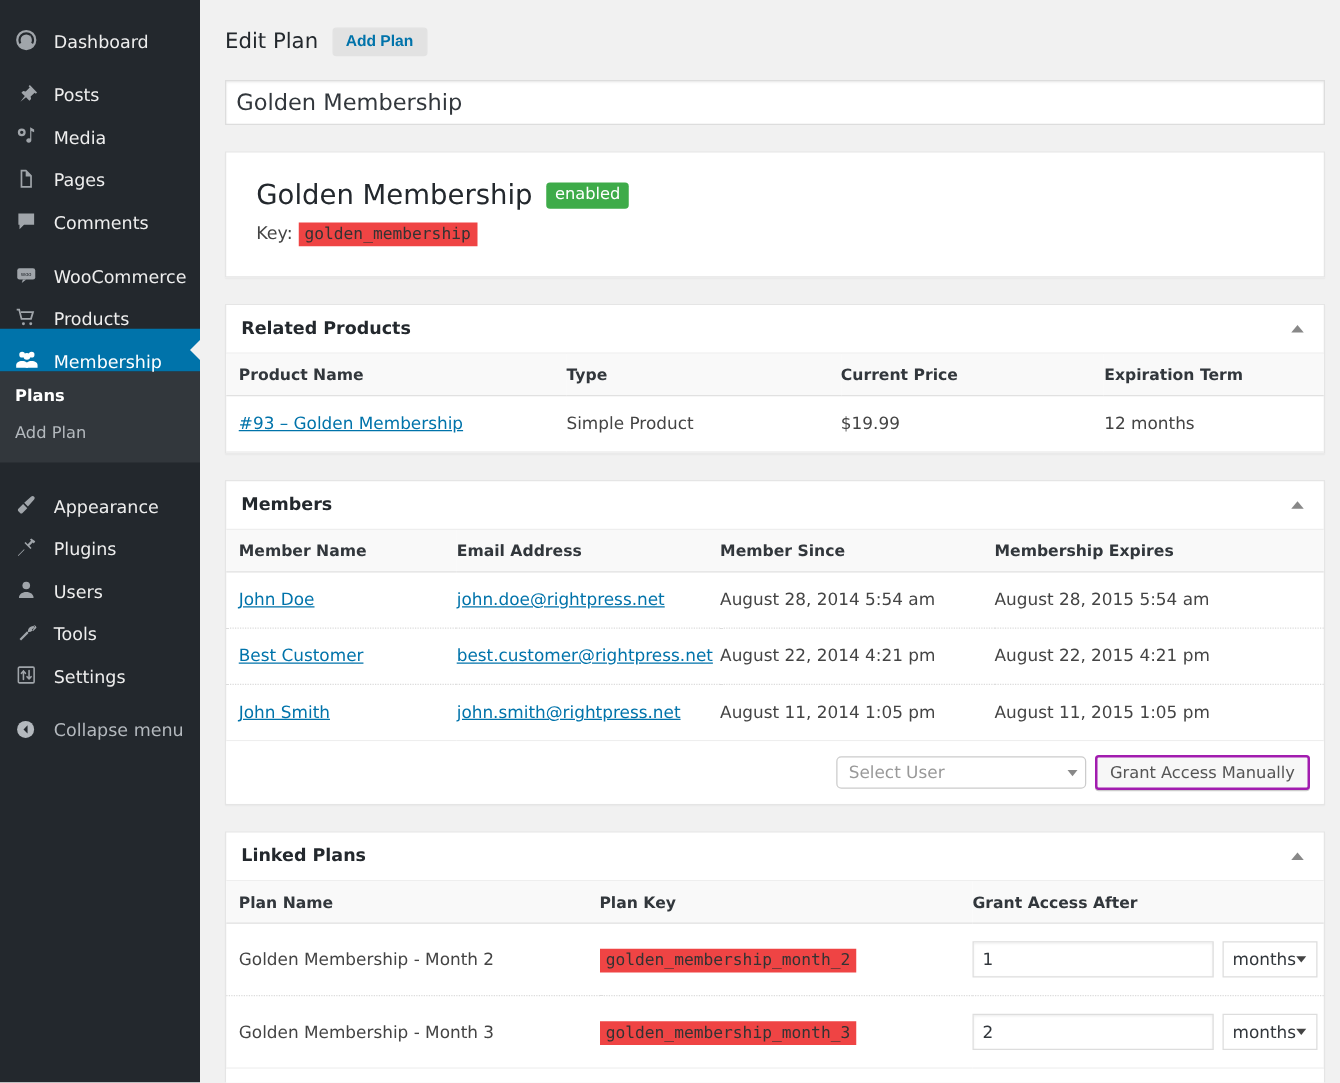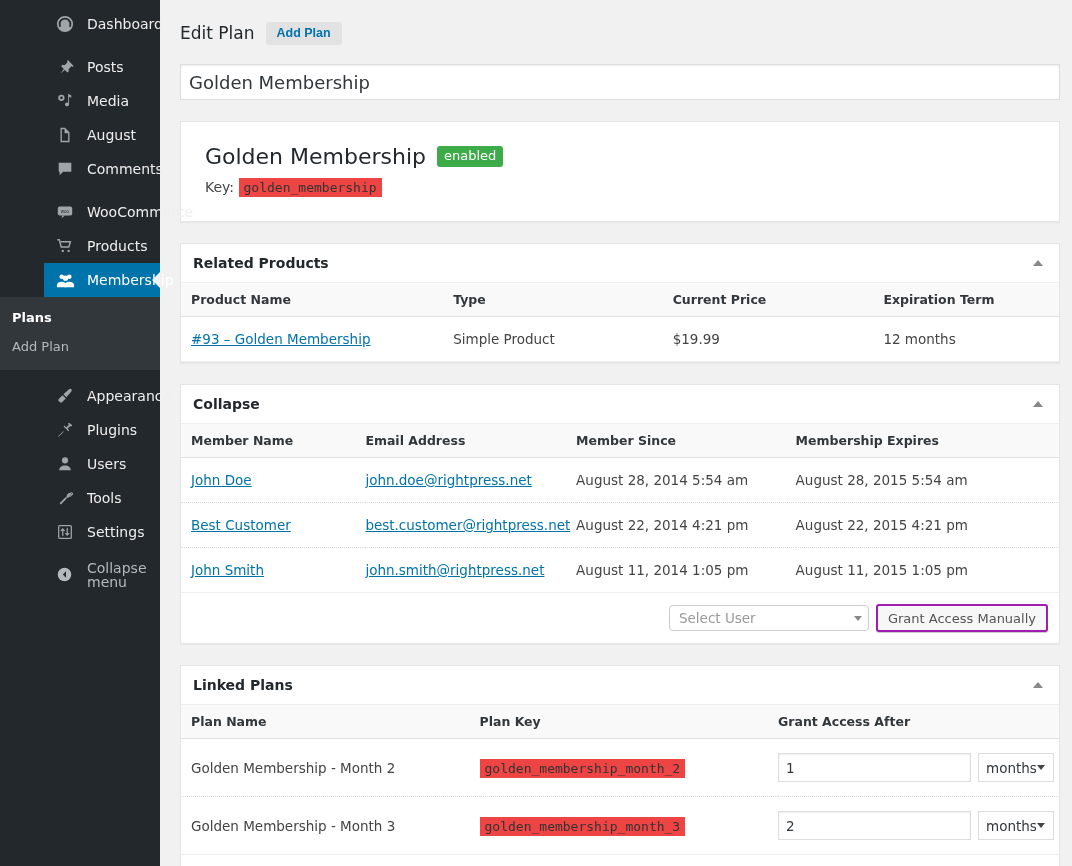--- a/index.html
+++ b/index.html
@@ -15,28 +15,27 @@
 
   
   .sidebar {
     width: 160px; min-width: 160px;
     background: #23282d;
     color: #eee;
     padding-top: 7px;
     position: relative;
   }
   .menu-item {
-    display: flex; align-items: center;
+    display: flex; align-items: flex-end;
     height: 34px;
     padding: 0 0 0 12px;
     font-size: 14px;
     color: #eee;
     line-height: 1;
     position: relative;
-    margin-left: 44px;
   }
   .menu-item .ic {
     width: 22px; min-width: 22px;
     margin-right: 9px;
     display: flex; align-items: center; justify-content: flex-start;
     color: #a0a5aa;
   }
   .menu-item .ic svg { display: block; }
   .menu-item.active {
     background: #0073aa;
@@ -279,21 +278,21 @@
       </span>
       <span>Media</span>
     </div>
 
     <div class="menu-item">
       <span class="ic">
         <svg width="18" height="18" viewBox="0 0 20 20" fill="currentColor">
             <path d="M5 2h5l5 5v11H5V2zm1.5 1.5v13h7V8H9.5V3.5h-3z"></path>
           </svg>
       </span>
-      <span>August</span>
+      <span>Pages</span>
     </div>
 
     <div class="menu-item">
       <span class="ic">
         <svg width="18" height="18" viewBox="0 0 20 20" fill="currentColor">
             <path d="M3 3h14v10H8l-4 4v-4H3V3z"></path>
           </svg>
       </span>
       <span>Comments</span>
     </div>
@@ -444,21 +443,21 @@
             <td>Simple Product</td>
             <td>$19.99</td>
             <td>12 months</td>
           </tr>
         </tbody>
       </table>
     </section>
 
     <section class="panel">
       <div class="panel-hd">
-        <span>Collapse</span>
+        <span>Members</span>
         <span class="toggle-arrow"></span>
       </div>
       <table>
         <thead>
           <tr>
             <th style="width:21%">Member Name</th>
             <th style="width:24%">Email Address</th>
             <th style="width:25%">Member Since</th>
             <th>Membership Expires</th>
           </tr>

